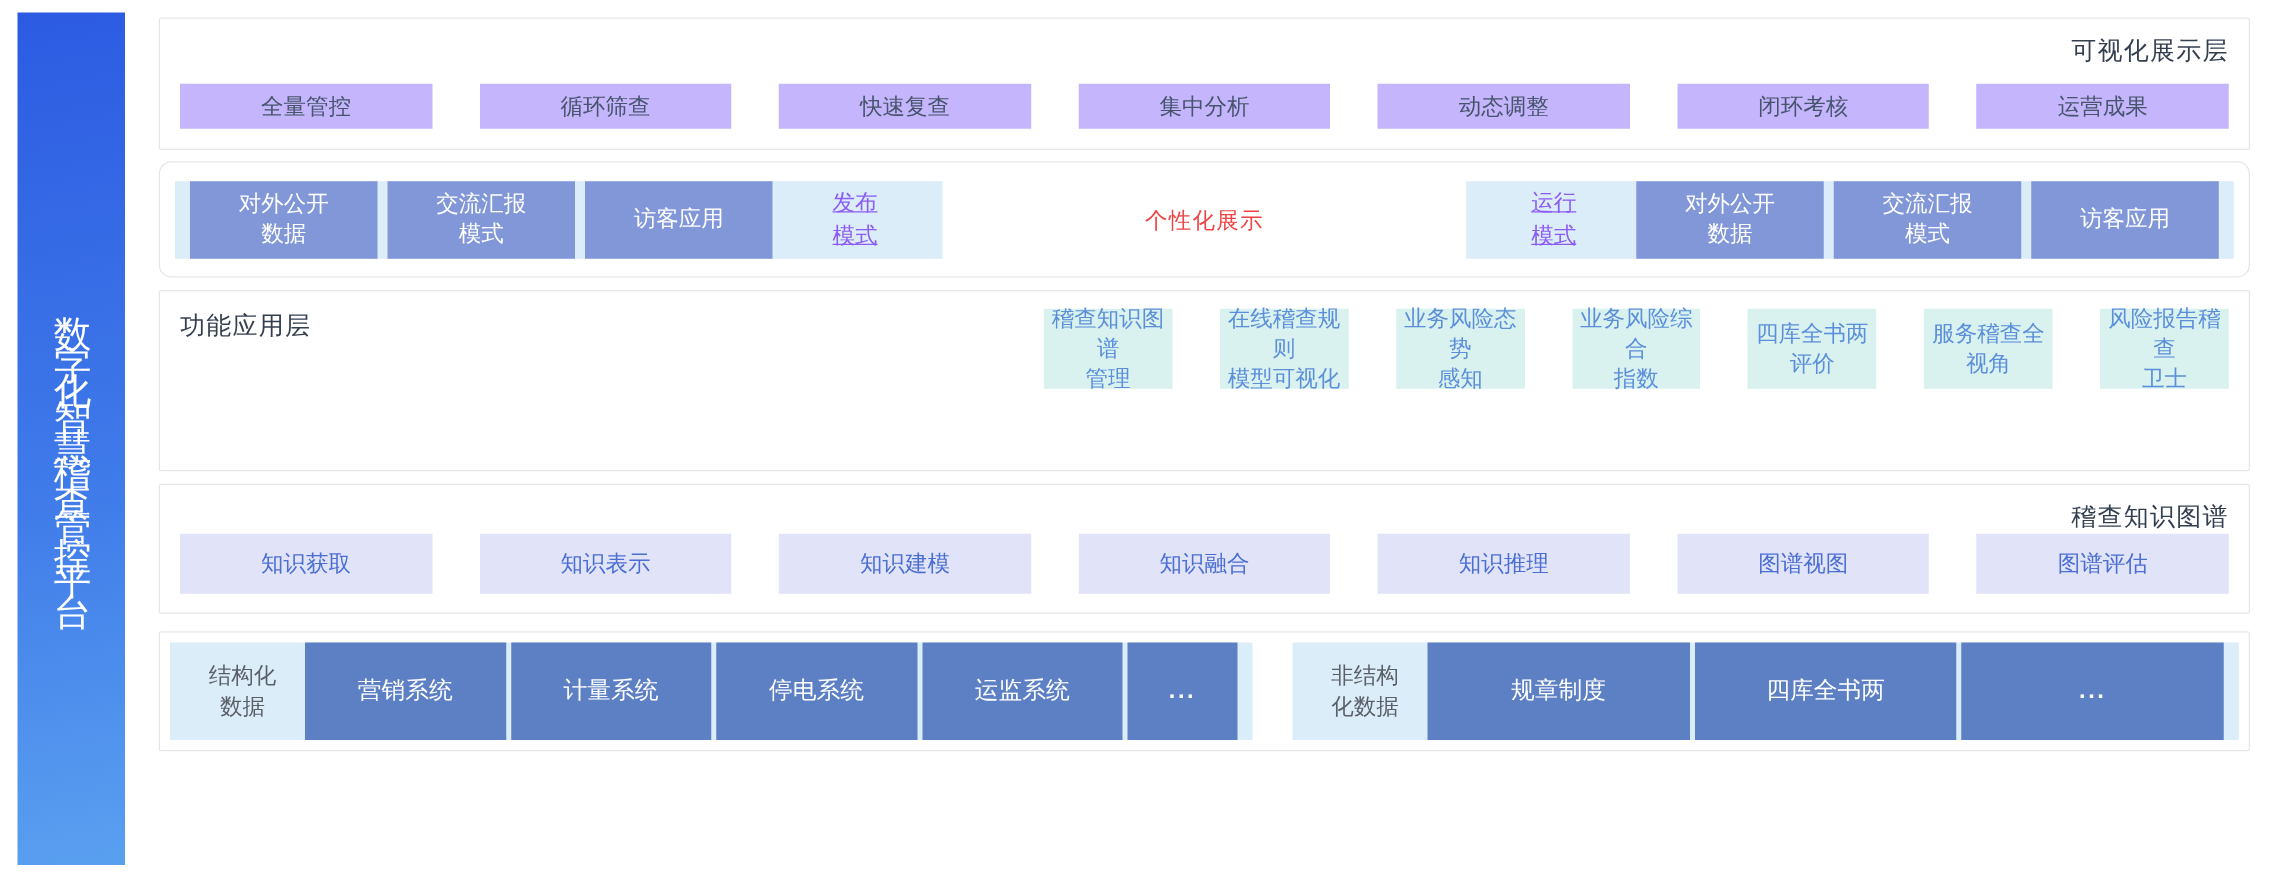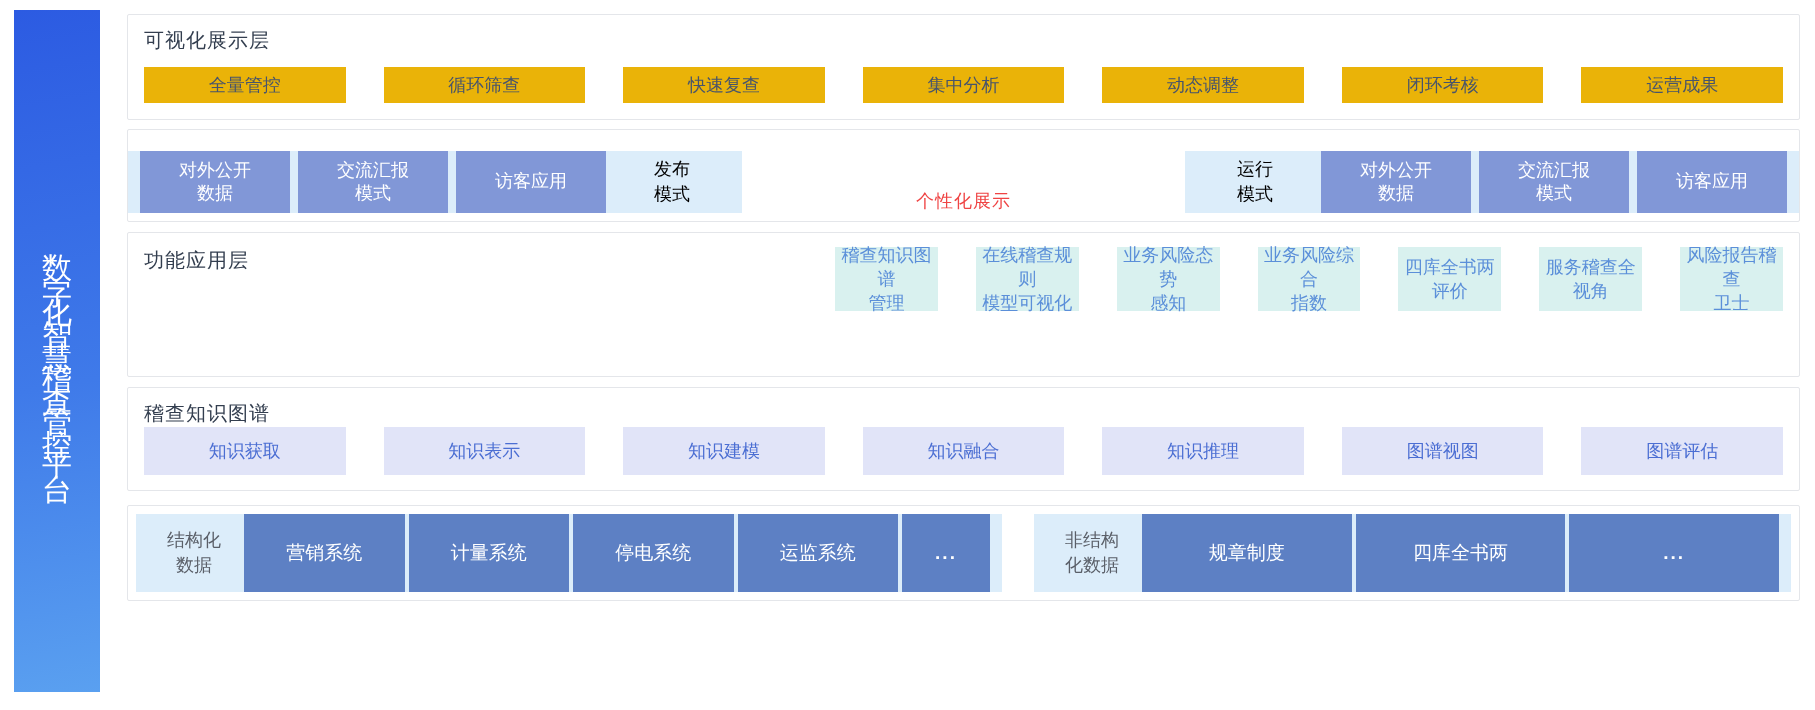--- a/index.html
+++ b/index.html
@@ -22,47 +22,47 @@
   
   .main{
     position:absolute;left:127px;top:14px;width:1673px;
     display:flex;flex-direction:column;
   }
   .card{
     box-sizing:border-box;background:#ffffff;
     border:1px solid #e4e6ea;border-radius:2px;
   }
   .card-title{
-    text-align:left;font-size:20px;font-weight:500;color:#333e4f;
+    text-align:right;font-size:20px;font-weight:500;color:#333e4f;
     letter-spacing:1px;
   }
   .chip-row{display:flex;gap:38px;}
   .chip{
     flex:1;display:flex;align-items:center;justify-content:center;
     text-align:center;font-size:18px;white-space:pre-line;line-height:1.35;
   }
   
   .card-vis{height:106px;margin-bottom:9px;padding:12px 16px 16px;
     display:flex;flex-direction:column;justify-content:space-between;}
-  .chip-blue{background:#eab308;color:#47546c;height:36px;}
+  .chip-blue{background:#c4b5fd;color:#47546c;height:36px;}
   
-  .card-publish{height:93px;margin-bottom:10px;padding:8px 0;
-    display:flex;align-items:flex-end;}
+  .card-publish{height:93px;margin-bottom:10px;padding:8px 12px;
+    display:flex;align-items:center;border-radius:10px;}
   .mode-group{
     background:#dcedfa;display:flex;align-items:center;gap:8px;
     padding:0 12px;box-sizing:border-box;flex:0 0 614px;
   }
   .box{
     display:flex;align-items:center;justify-content:center;text-align:center;
     color:#ffffff;font-size:18px;white-space:pre-line;line-height:1.3;
   }
   .box-peri{background:#8197d7;flex:0 0 150px;height:62px;}
   .group-label{
-    flex:1;text-align:center;font-size:18px;color:#000000;
-    white-space:pre-line;line-height:1.4;
+    flex:1;text-align:center;font-size:18px;color:#8b5cf6;
+    white-space:pre-line;line-height:1.4;text-decoration:underline;
   }
   .center-label{
     flex:1;display:flex;align-items:center;justify-content:center;
     font-size:18px;color:#ef4444;letter-spacing:1px;
   }
   
   .card-func{height:145px;margin-bottom:10px;padding:14px 16px 16px;
     display:flex;flex-direction:row;justify-content:space-between;}
   .chip-mint{background:#d9f1ef;color:#5b8fd9;height:64px;}
   

